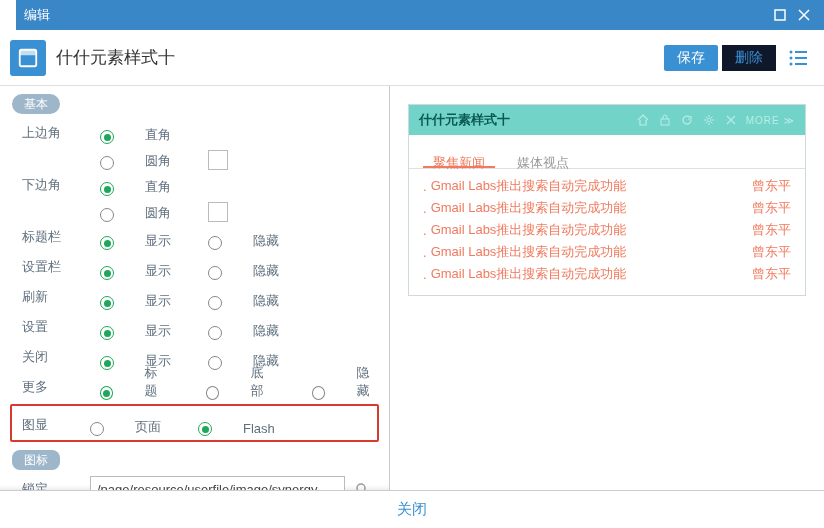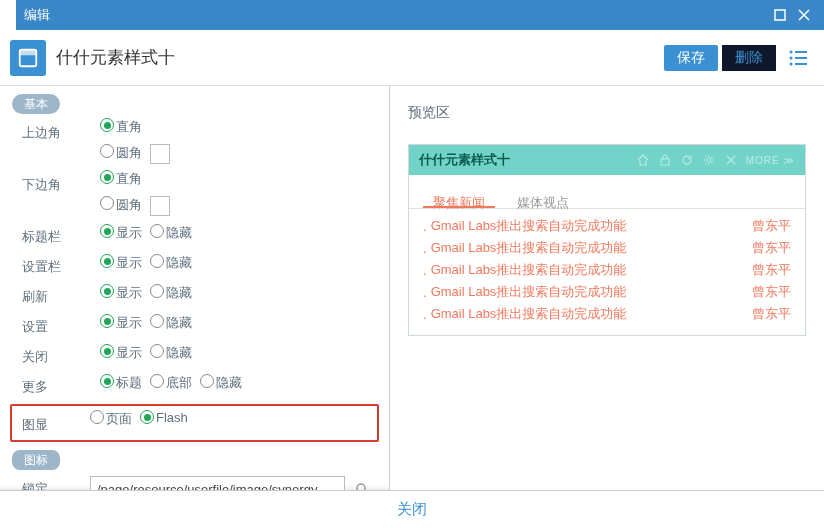--- a/index.html
+++ b/index.html
@@ -17,21 +17,21 @@
   .btn.del { color: #3990d2; background: #0f172a; margin-left: 4px; }
   .menu-icon { width: 32px; height: 26px; display: flex; align-items: center; justify-content: center; color: #3990d2; cursor: pointer; margin-left: 6px; }
   .body { display: flex; height: 404px; }
   .left { width: 390px; border-right: 1px solid #ccc; overflow: hidden; position: relative; padding-top: 6px; }
   .right { flex: 1; overflow: hidden; }
   .group-tab { height: 20px; background: #9db6c9; color: #fff; border-radius: 10px; display: inline-flex; align-items: center; padding: 0 12px; font-size: 12px; margin-left: 12px; margin-top: 2px; margin-bottom: 4px; }
   .form-area { padding: 0 0 0 0; }
   .row { display: flex; align-items: center; min-height: 30px; padding-left: 22px; font-size: 13px; color: #5f6f7e; }
   .row .label { width: 68px; color: #5f6f7e; padding-top: 6px; align-self: flex-start; }
   .row .opts { flex: 1; padding-left: 10px; }
-  .optline { display: flex; align-items: flex-start; height: 26px; }
+  .optline { display: flex; align-items: flex-end; height: 26px; gap: 29px; }
   .radio { width: 14px; height: 14px; border-radius: 50%; border: 1px solid #888; display: inline-flex; align-items: center; justify-content: center; margin-right: 2px; background: #fff; }
   .radio.sel { border-color: #1fa659; }
   .radio.sel::after { content: ""; width: 7px; height: 7px; border-radius: 50%; background: #1fa659; }
   .opt-lbl { margin-right: 8px; font-size: 13px; color: #5f6f7e; }
   .mini-input { width: 16px; height: 20px; border: 1px solid #bbb; font-size: 12px; padding-left: 18px; color: #333; }
   .highlight-row { border: 2px solid #d93a2f; border-radius: 2px; margin: 2px 10px 2px 10px !important; padding-left: 10px !important; padding-top: 4px; padding-bottom: 4px; }
   .input-full { flex: 1; height: 26px; border: 1px solid #bbb; font-size: 13px; padding: 0 6px; color: #444; }
   .search-icon-box { width: 26px; height: 26px; display: flex; align-items: center; justify-content: center; margin-left: 4px; color: #999; }
   .right-inner { padding: 18px 18px 0 18px; }
   .right-title { font-size: 14px; color: #5f6f7e; margin-bottom: 22px; }
@@ -229,21 +229,20 @@
         </div>
       </div>
 
       
 
     </div>
   </div>
 
   <div class="right">
     <div class="right-inner">
-      <div class="right-title">预览区</div>
       <div class="preview-card">
         <div class="card-hdr">
           <span class="card-hdr-title">什什元素样式十</span>
           <span class="spacer"></span>
           <span class="card-hdr-icon">
               <svg width="12" height="12" viewBox="0 0 12 12">
                 <path d="M1 6 L6 1 L11 6 M3 6 V11 H9 V6" fill="none" stroke="currentColor" stroke-width="1.2"></path>
               </svg>
             </span>
           <span class="card-hdr-icon">

